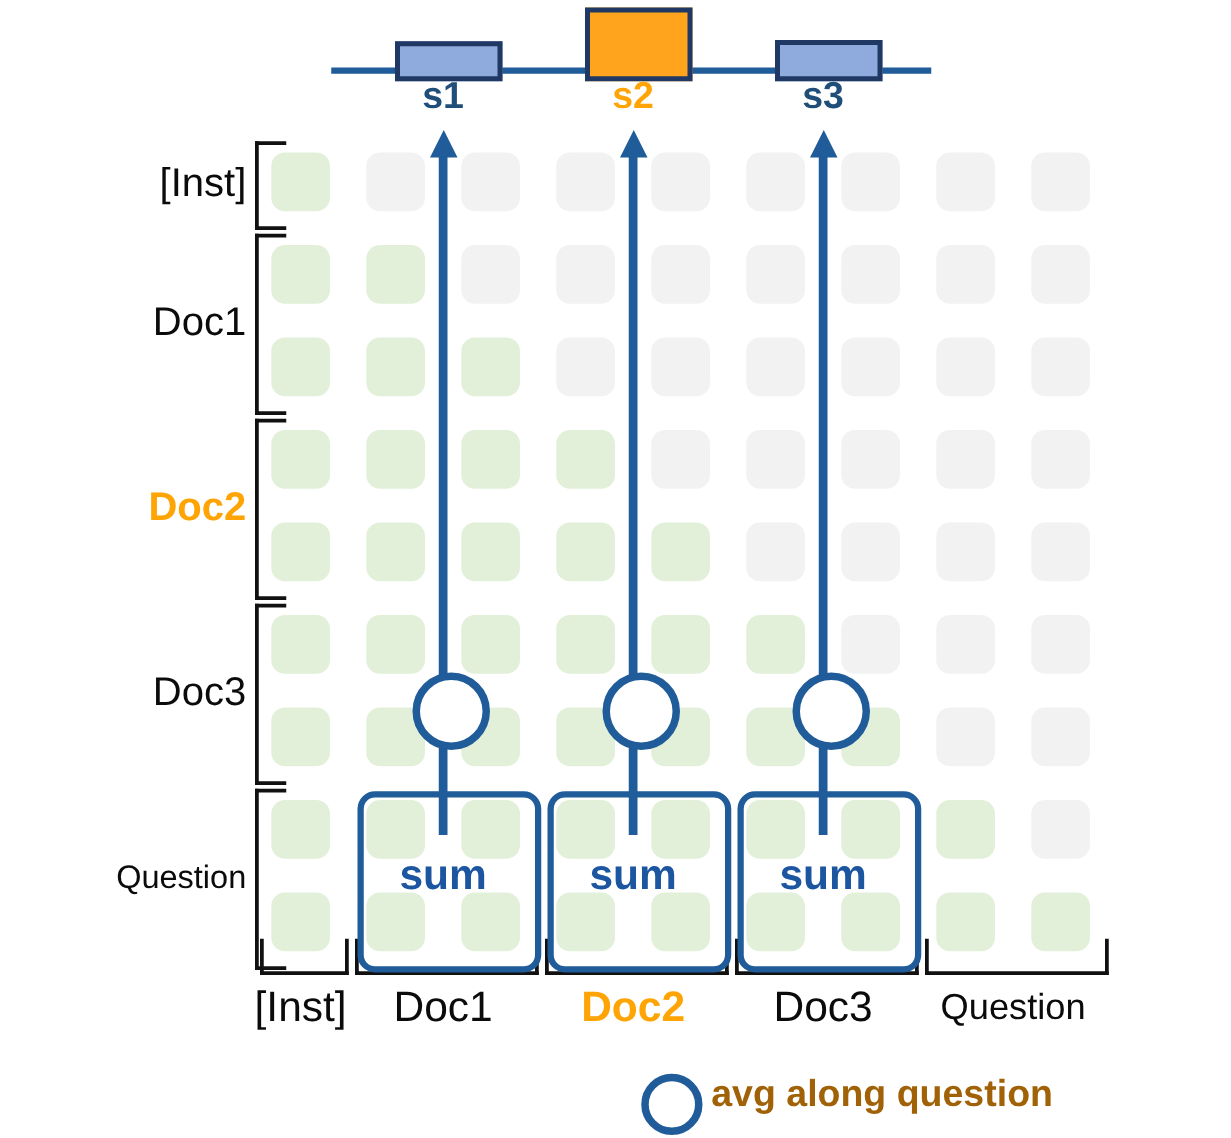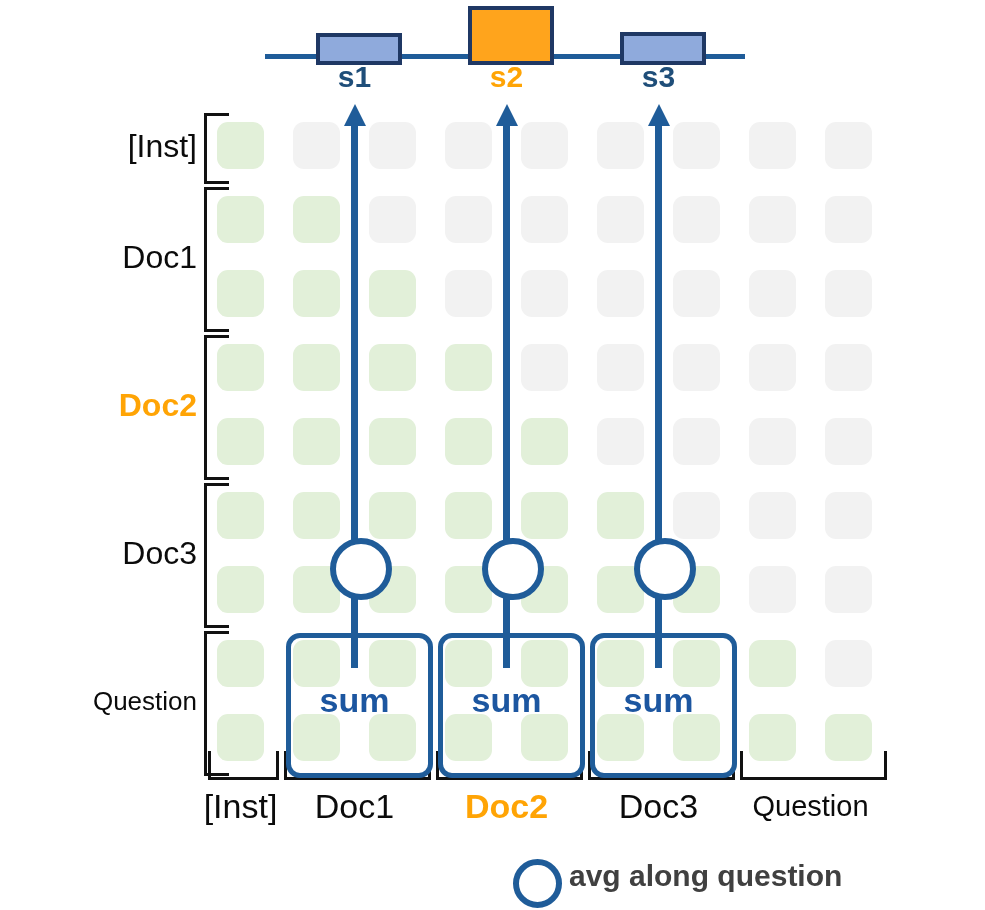--- a/index.html
+++ b/index.html
@@ -26,21 +26,21 @@
   #legend-circle{position:absolute;left:0;top:4px;}
   #legend-text{position:absolute;left:56px;top:0;width:340px;height:42px;line-height:42px;
                font-size:30px;font-weight:bold;white-space:nowrap;}
 </style>
 </head>
 <body>
 
 <div id="diagram">
   <div id="legend">
     <div id="legend-circle" class="avgcirc" style="border: 6.5px solid rgb(31, 92, 153);"></div>
-    <div id="legend-text" style="color: #404040;">avg along question</div>
+    <div id="legend-text" style="color: #a16207;">avg along question</div>
   </div>
 <div class="cell" style="left: 217px; top: 122px; background: rgb(226, 240, 217);"></div>
     <div class="cell" style="left: 293px; top: 122px; background: rgb(242, 242, 242);"></div>
     <div class="cell" style="left: 369px; top: 122px; background: rgb(242, 242, 242);"></div>
     <div class="cell" style="left: 445px; top: 122px; background: rgb(242, 242, 242);"></div>
     <div class="cell" style="left: 521px; top: 122px; background: rgb(242, 242, 242);"></div>
     <div class="cell" style="left: 597px; top: 122px; background: rgb(242, 242, 242);"></div>
     <div class="cell" style="left: 673px; top: 122px; background: rgb(242, 242, 242);"></div>
     <div class="cell" style="left: 749px; top: 122px; background: rgb(242, 242, 242);"></div>
     <div class="cell" style="left: 825px; top: 122px; background: rgb(242, 242, 242);"></div>

